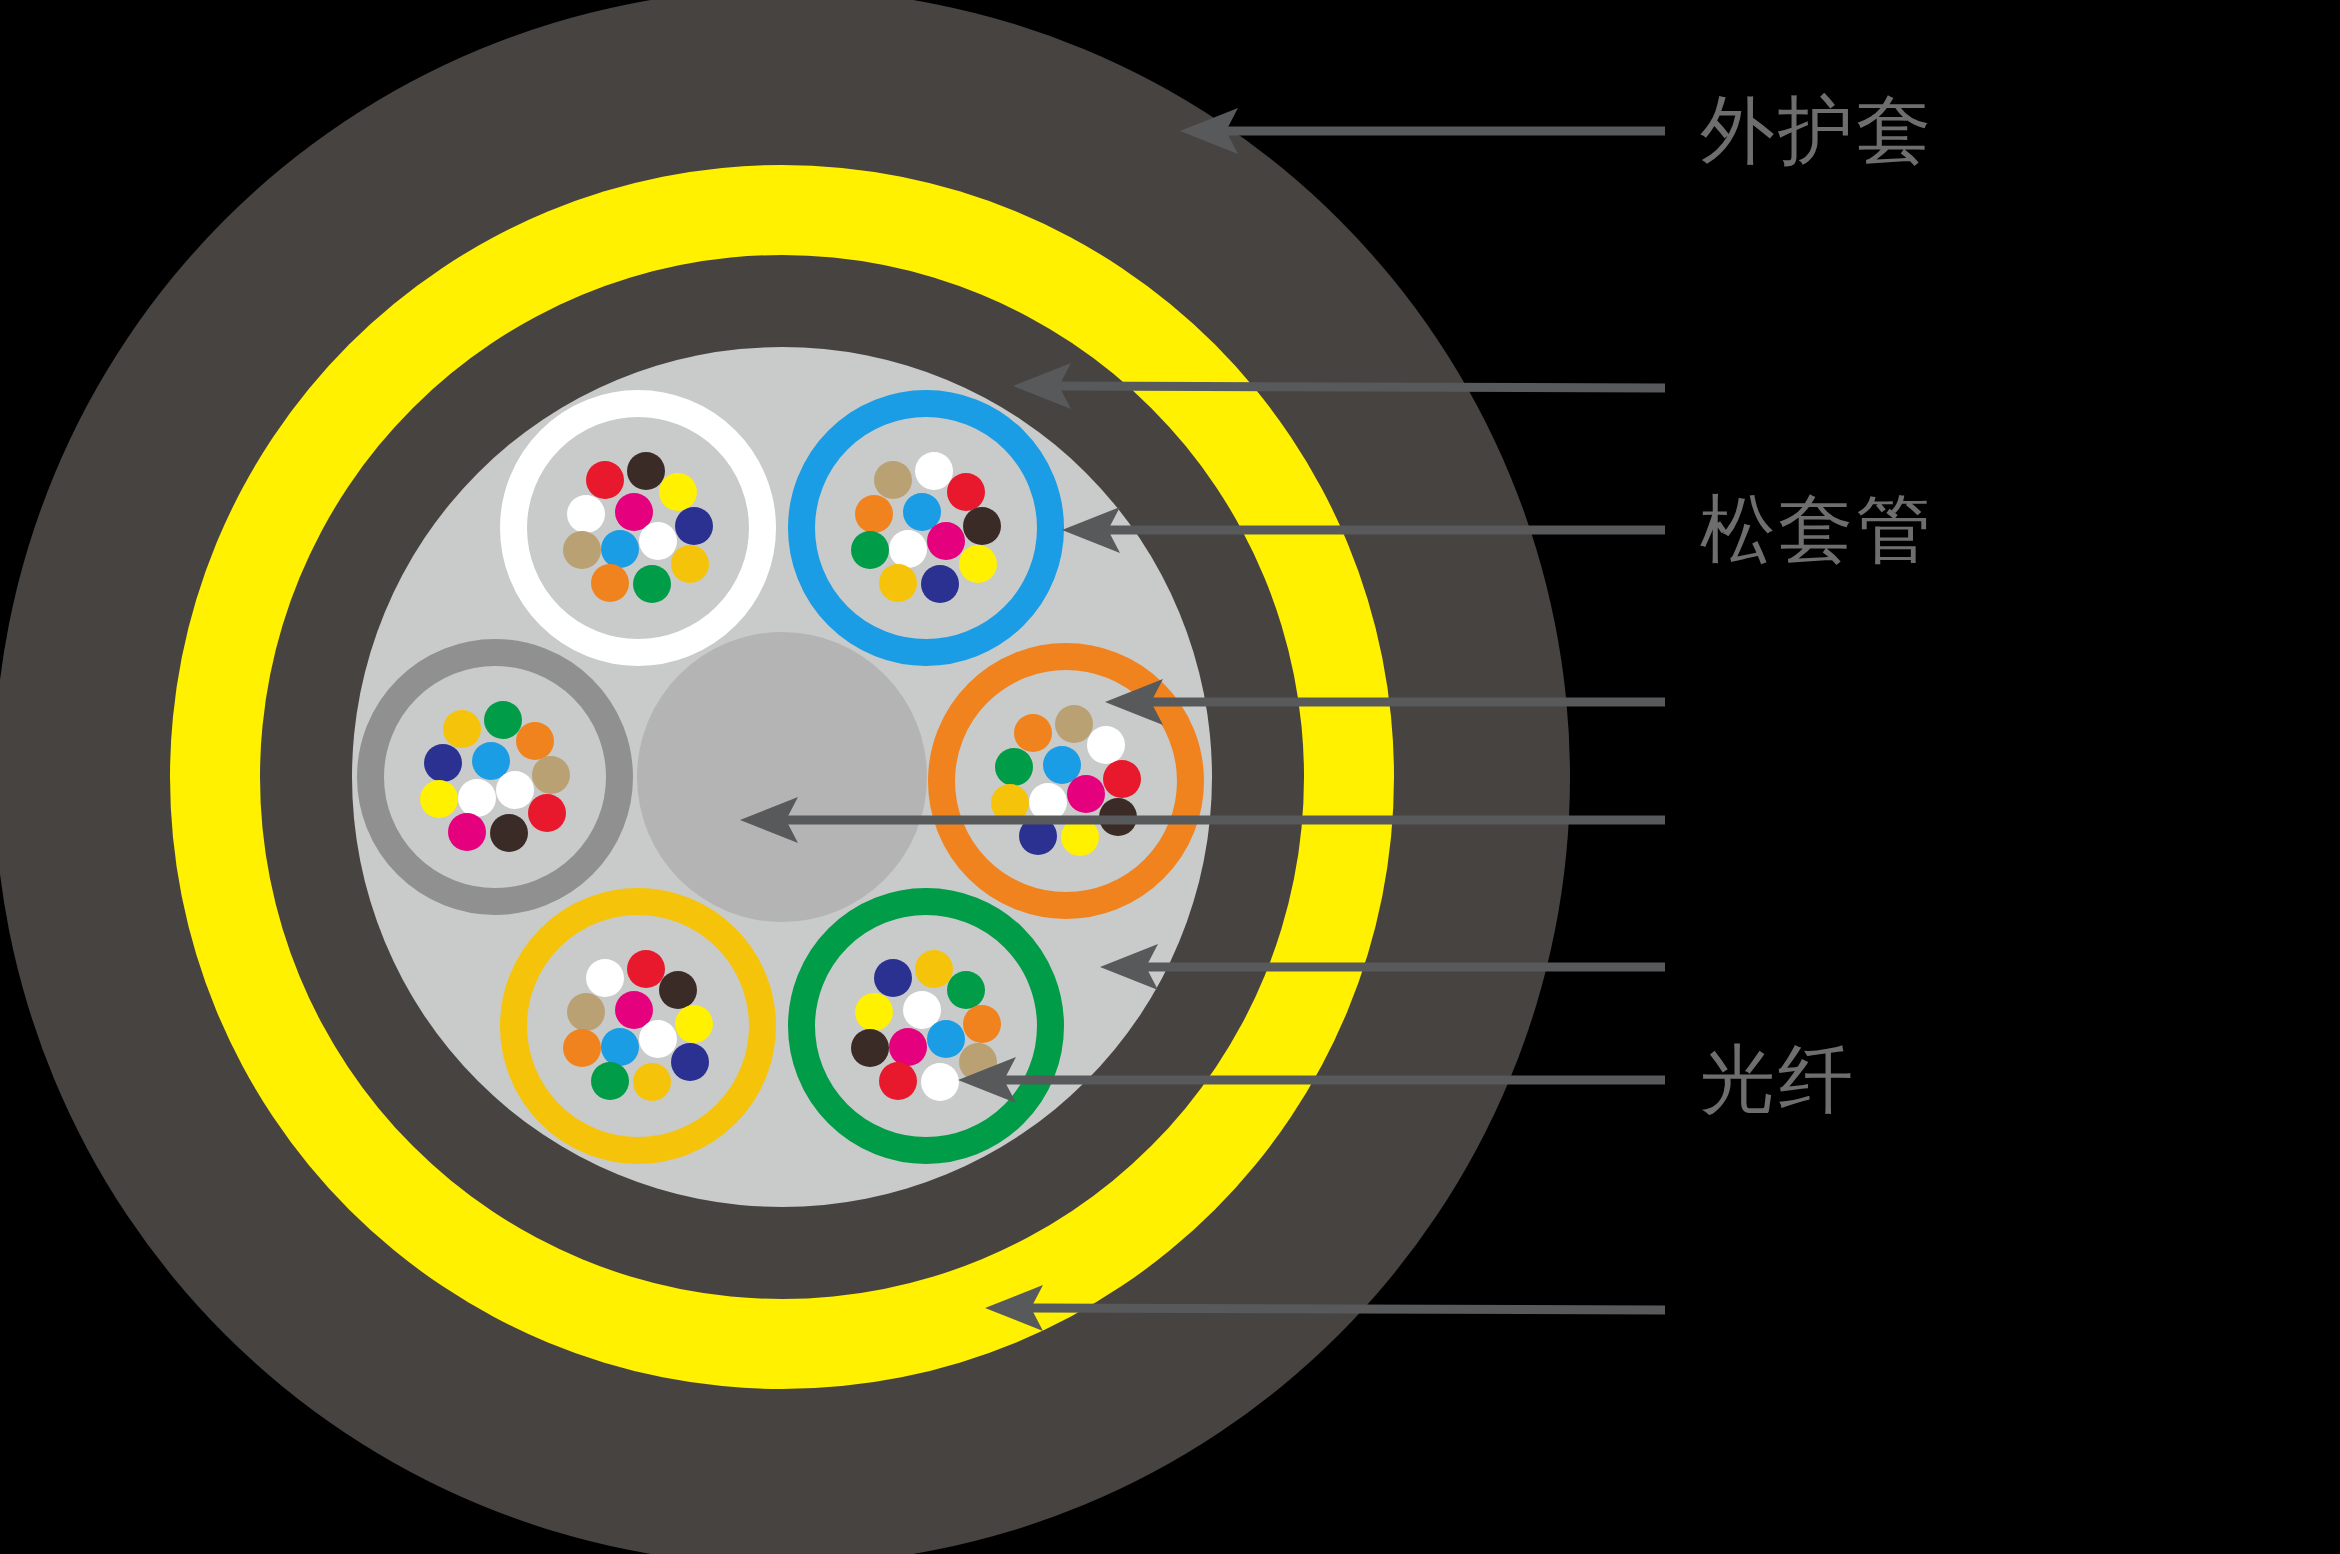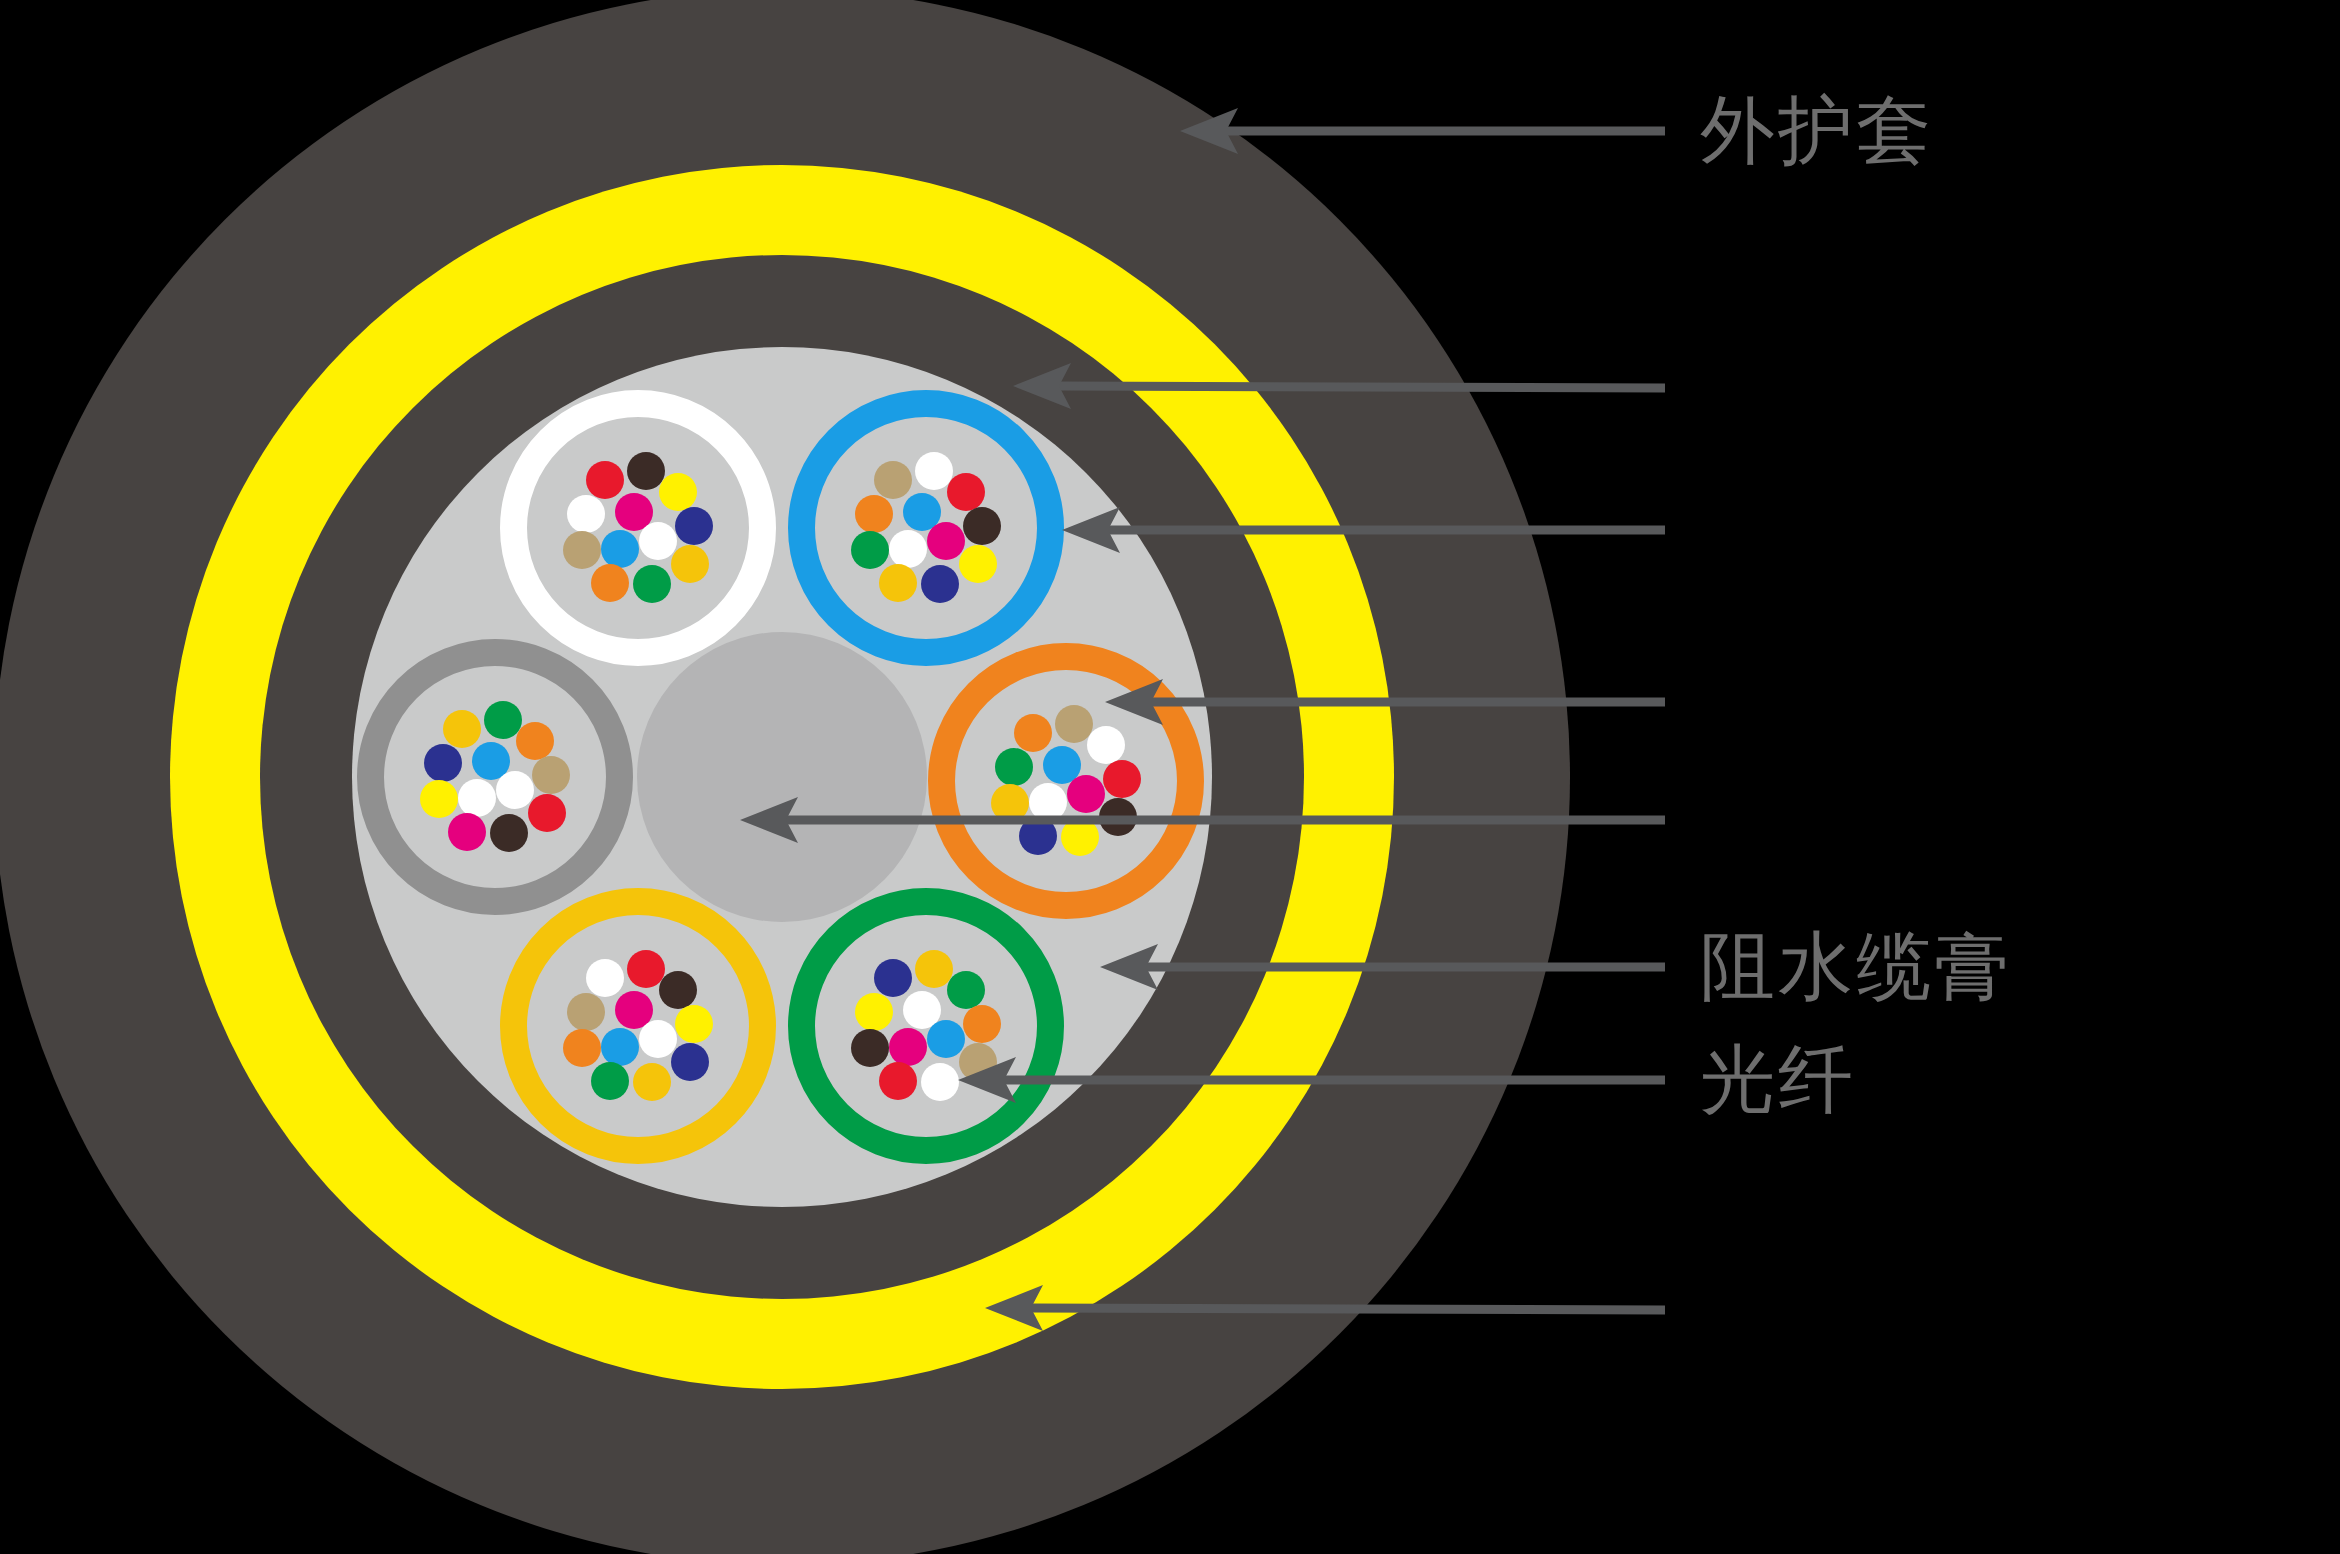--- a/index.html
+++ b/index.html
@@ -124,16 +124,16 @@
       <line x1="1665" y1="967" x2="1146" y2="967" stroke="#58595B" stroke-width="9"></line>
       <polygon points="1100,967 1158,944 1146,967 1158,990" fill="#58595B"></polygon>
       <line x1="1665" y1="1080" x2="1004" y2="1080" stroke="#58595B" stroke-width="9"></line>
       <polygon points="958,1080 1016,1057 1004,1080 1016,1103" fill="#58595B"></polygon>
       <line x1="1665" y1="1310" x2="1031" y2="1308" stroke="#58595B" stroke-width="9"></line>
       <polygon points="985,1308 1043,1285 1031,1308 1043,1331" fill="#58595B"></polygon>
     </svg>
 
   <div class="label-layer">
     <div class="part-label" style="top: 131px;">外护套</div>
-    <div class="part-label" style="top: 967px;">阻水缆膏</div>
+    <div class="part-label" style="top: 530px;">松套管</div>
     <div class="part-label" style="top: 1080px;">光纤</div>
   </div>
 </div>
 
 </body></html>

